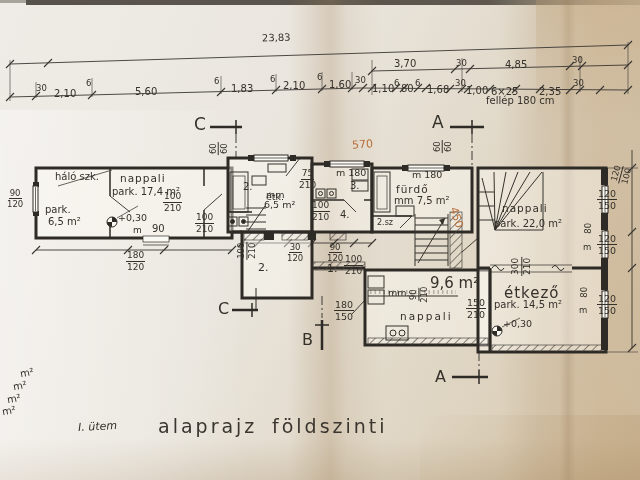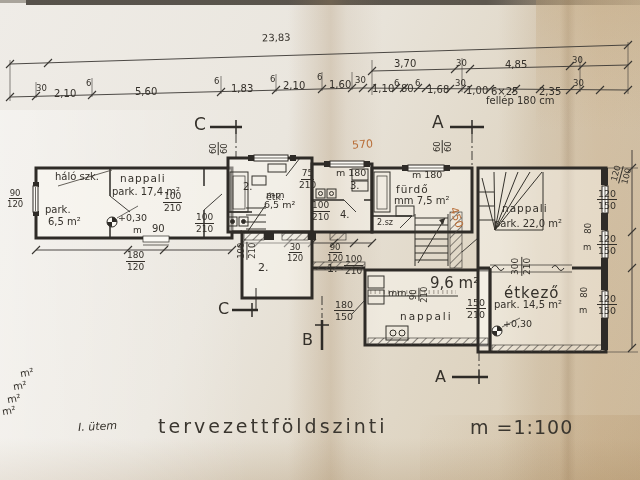--- a/index.html
+++ b/index.html
@@ -314,17 +314,16 @@
       <span>120</span>
       <span>100</span>
     </div>
 
   <div class="lb" style="left:20px;top:368px;transform:rotate(-10deg)">m²</div>
   <div class="lb" style="left:13px;top:381px;transform:rotate(-10deg)">m²</div>
   <div class="lb" style="left:7px;top:394px;transform:rotate(-10deg)">m²</div>
   <div class="lb" style="left:2px;top:406px;transform:rotate(-10deg)">m²</div>
 
   <div class="lb" style="left:78px;top:421px;font-size:11px;font-style:italic;transform:rotate(-3deg)">I. ütem</div>
-  <div class="lb title" style="left:158px;top:417px">tervezett</div>
+  <div class="lb title" style="left:158px;top:417px">alaprajz</div>
   <div class="lb title" style="left:272px;top:417px">földszinti</div>
-  <div class="lb title" style="left:470px;top:418px;letter-spacing:1px">m =1:100</div>
 
 </div>
 
 </body></html>

